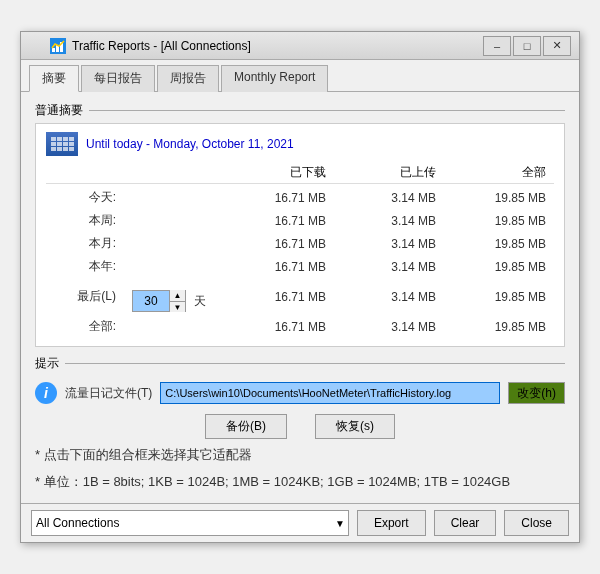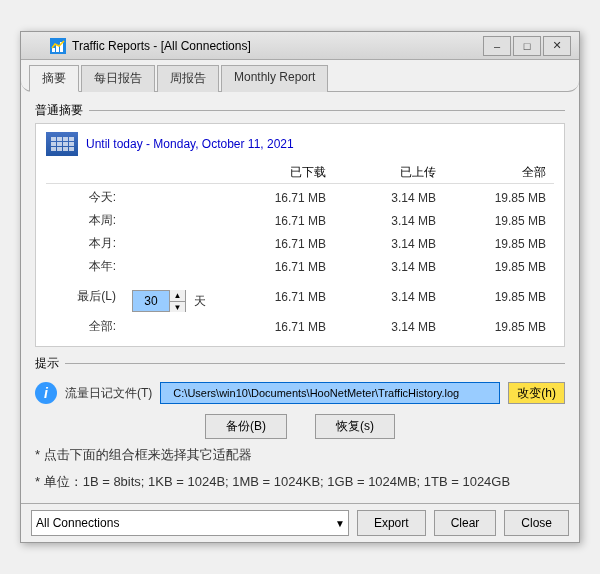--- a/index.html
+++ b/index.html
@@ -64,21 +64,20 @@
       font-size: 11px;
       color: #333;
     }
 
     .tabs {
       display: flex;
       background: #f0f0f0;
       border-bottom: 1px solid #aaa;
       padding: 4px 8px 0 8px;
       gap: 2px;
-      border-radius: 11px;
     }
     .tab {
       padding: 4px 12px;
       border: 1px solid #aaa;
       border-bottom: none;
       background: #e0e0e0;
       cursor: pointer;
       font-size: 12px;
       color: #333;
       position: relative;
@@ -257,28 +256,28 @@
     .hint-label {
       color: #333;
       white-space: nowrap;
     }
     .hint-input {
       flex: 1;
       height: 22px;
       border: 1px solid #0066cc;
       background: #99ccff;
       color: #000;
-      padding: 0 12px;
+      padding: 0 4px;
       font-size: 11px;
       outline: none;
     }
     .hint-btn {
       padding: 2px 8px;
       height: 22px;
-      background: #fde047;
+      background: #4d7c0f;
       border: 1px solid #999;
       cursor: pointer;
       font-size: 12px;
       white-space: nowrap;
     }
     .backup-row {
       display: flex;
       justify-content: center;
       gap: 28px;
       margin-top: 4px;

